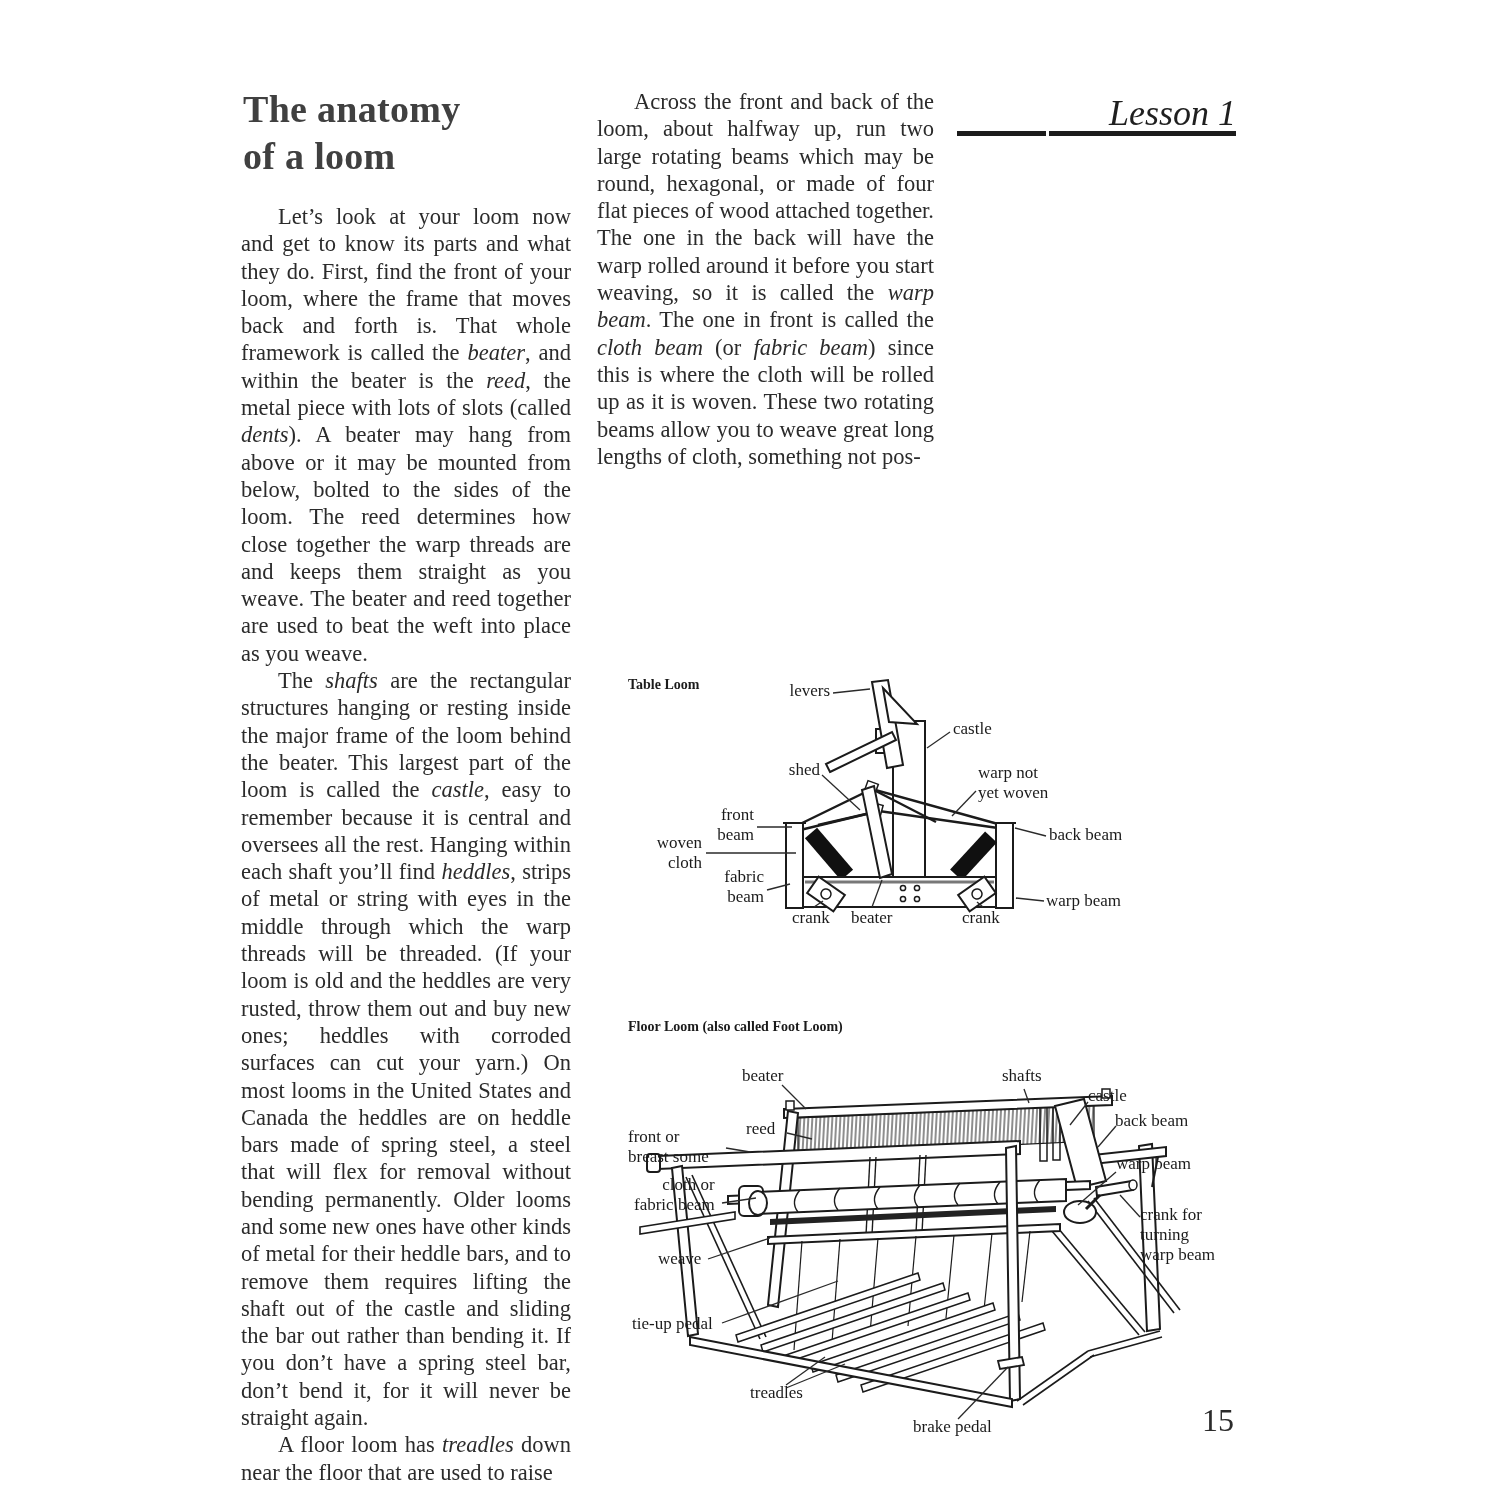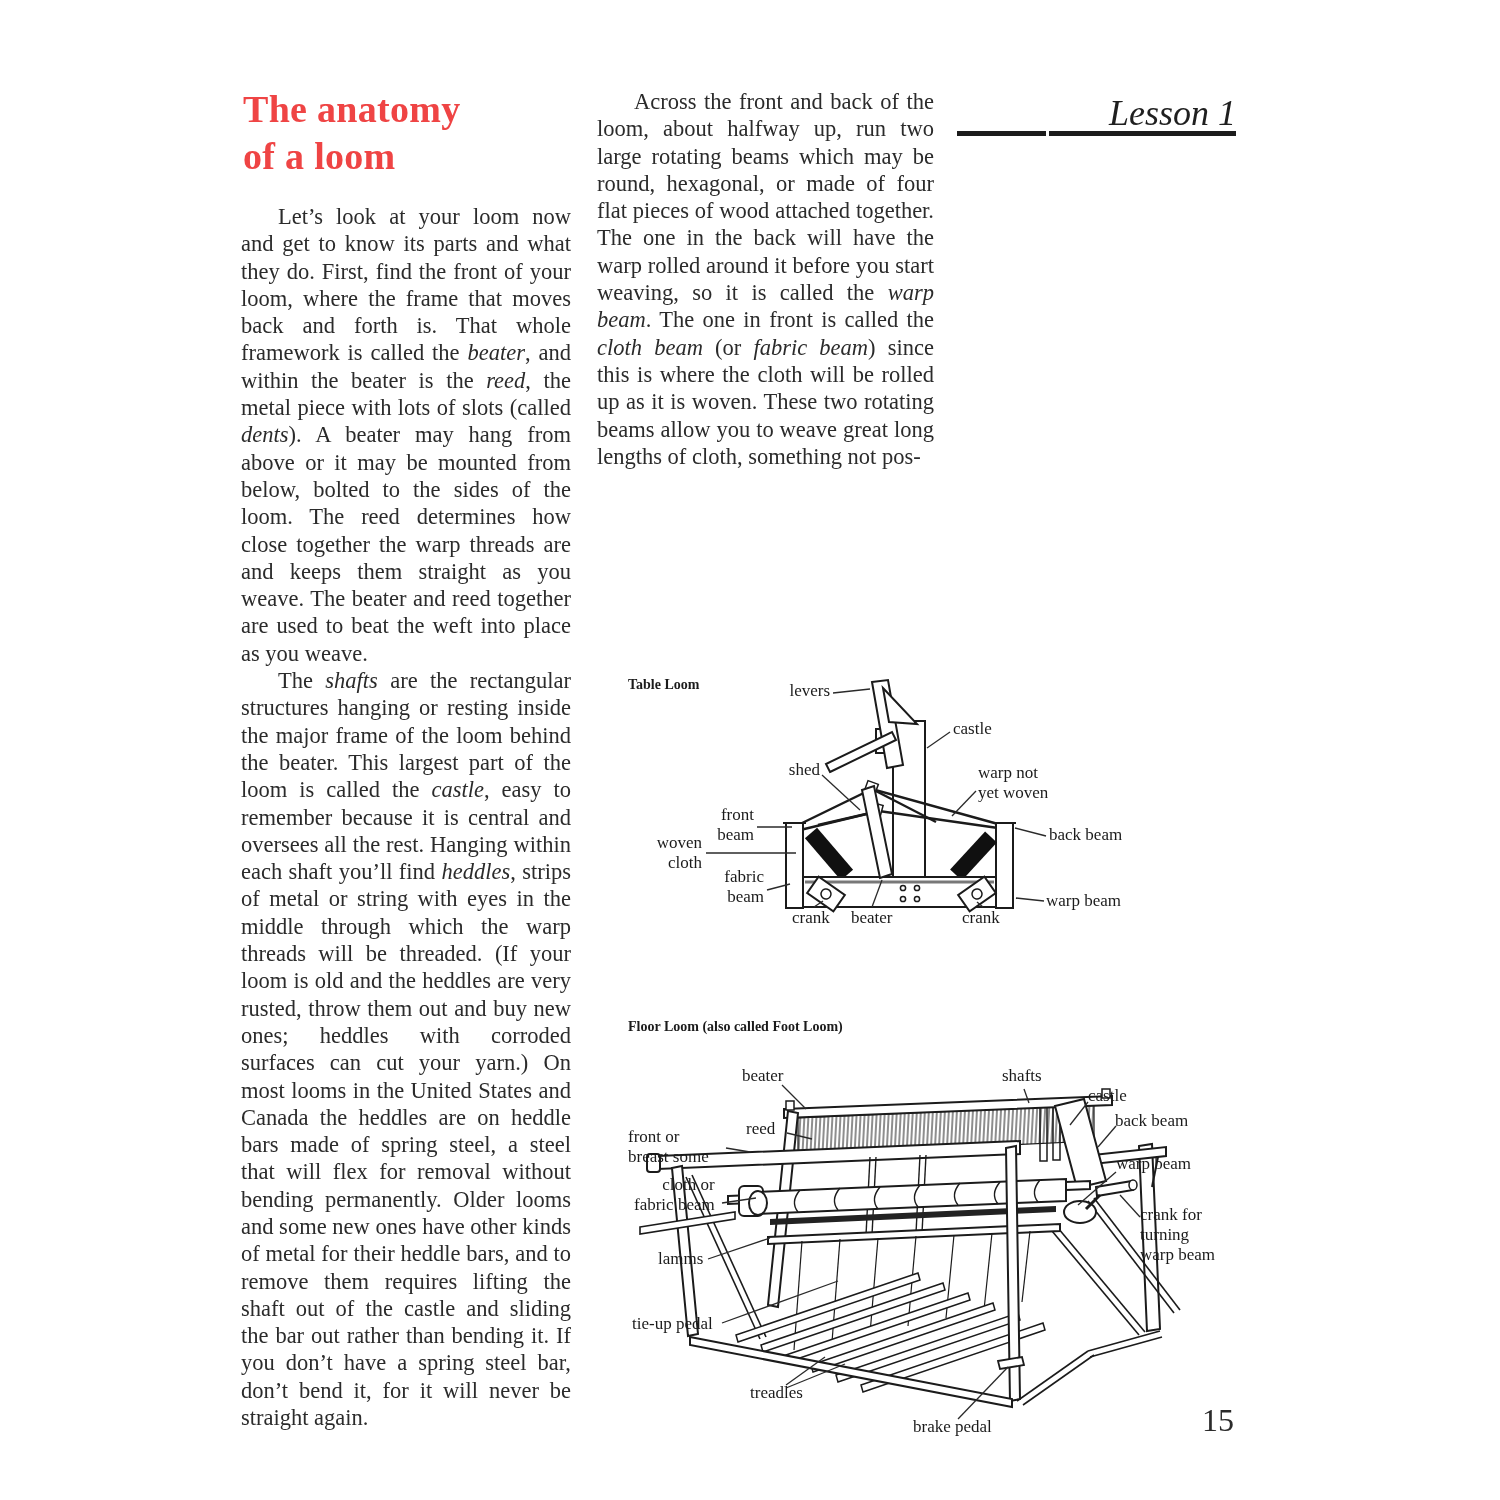--- a/index.html
+++ b/index.html
@@ -1,20 +1,20 @@
 <!DOCTYPE html>
 <html><head>
 <meta charset="utf-8">
 <style>
   html,body { margin:0; padding:0; background:#ffffff; }
   .page { position:relative; width:1500px; height:1500px; background:#ffffff;
           font-family:"Liberation Serif", serif; color:#2b2b2b; overflow:hidden; }
 
   .title { position:absolute; left:243px; top:86px; font-size:38px; line-height:47px;
-           font-weight:bold; color:#ef4444; white-space:pre-line; letter-spacing:.3px; }
+           font-weight:bold; color:#404040; white-space:pre-line; letter-spacing:.3px; }
 
   .lesson { position:absolute; left:930px; top:92px; width:306px; text-align:right;
             font-style:italic; font-size:36px; color:#1f1f1f; }
   .rule   { position:absolute; left:957px; top:131px; width:279px; height:5px; background:#1c1c1c; }
   .rule-gap { position:absolute; left:1046px; top:131px; width:3px; height:5px; background:#ffffff; }
 
   .col { position:absolute; font-size:22.5px; line-height:27.3px; text-align:justify; }
   .col-left { left:241px; top:203px; width:330px; }
   .col-mid  { left:597px; top:88px;  width:337px; }
   p.par { margin:0; }
@@ -40,20 +40,21 @@
   <div class="lesson">Lesson 1</div>
   <div class="rule"></div>
   <div class="rule-gap"></div>
 
   <div class="title">The anatomy
 of a loom</div>
 
   <div class="col col-left">
     <p class="par indent">Let’s look at your loom now and get to know its parts and what they do. First, find the front of your loom, where the frame that moves back and forth is. That whole framework is called the <i>beater</i>, and within the beater is the <i>reed</i>, the metal piece with lots of slots (called <i>dents</i>). A beater may hang from above or it may be mounted from below, bolted to the sides of the loom. The reed determines how close together the warp threads are and keeps them straight as you weave. The beater and reed together are used to beat the weft into place as you weave.</p>
     <p class="par indent">The <i>shafts</i> are the rectangular structures hanging or resting inside the major frame of the loom behind the beater. This largest part of the loom is called the <i>castle</i>, easy to remember because it is central and oversees all the rest. Hanging within each shaft you’ll find <i>heddles</i>, strips of metal or string with eyes in the middle through which the warp threads will be threaded. (If your loom is old and the heddles are very rusted, throw them out and buy new ones; heddles with corroded surfaces can cut your yarn.) On most looms in the United States and Canada the heddles are on heddle bars made of spring steel, a steel that will flex for removal without bending permanently. Older looms and some new ones have other kinds of metal for their heddle bars, and to remove them requires lifting the shaft out of the castle and sliding the bar out rather than bending it. If you don’t have a spring steel bar, don’t bend it, for it will never be straight again.</p>
+    <p class="par indent">A floor loom has <i>treadles</i> down near the floor that are used to raise</p>
   </div>
 
   <div class="col col-mid">
     <p class="par indent">Across the front and back of the loom, about halfway up, run two large rotating beams which may be round, hexagonal, or made of four flat pieces of wood attached together. The one in the back will have the warp rolled around it before you start weaving, so it is called the <i>warp beam</i>. The one in front is called the <i>cloth beam</i> (or <i>fabric beam</i>) since this is where the cloth will be rolled up as it is woven. These two rotating beams allow you to weave great long lengths of cloth, something not pos-</p>
   </div>
 
   <div class="figure fig-table">
     <svg class="draw" width="580" height="290" viewBox="0 0 580 290">
 
       <rect x="293" y="66" width="32" height="160" fill="#fff" stroke="#1b1b1b" stroke-width="2"></rect>
@@ -257,21 +258,21 @@
     <div class="fig-label" style="left:495px; top:106px;">back beam</div>
     <div class="fig-label" style="left:126px; top:114px;">reed</div>
     <div class="fig-label" style="left:8px; top:122px;">front or
 breast some</div>
     <div class="fig-label" style="left:14px; top:170px;text-align:right;">cloth or
 fabric beam</div>
     <div class="fig-label" style="left:496px; top:149px;">warp beam</div>
     <div class="fig-label" style="left:520px; top:200px;">crank for
 turning
 warp beam</div>
-    <div class="fig-label" style="left:38px; top:244px;">lamms</div>
+    <div class="fig-label" style="left:38px; top:244px;">weave</div>
     <div class="fig-label" style="left:12px; top:309px;">tie-up pedal</div>
     <div class="fig-label" style="left:130px; top:378px;">treadles</div>
     <div class="fig-label" style="left:293px; top:412px;">brake pedal</div>
   </div>
 
   <div class="pagenum">15</div>
 
 </div>
 
 </body></html>

